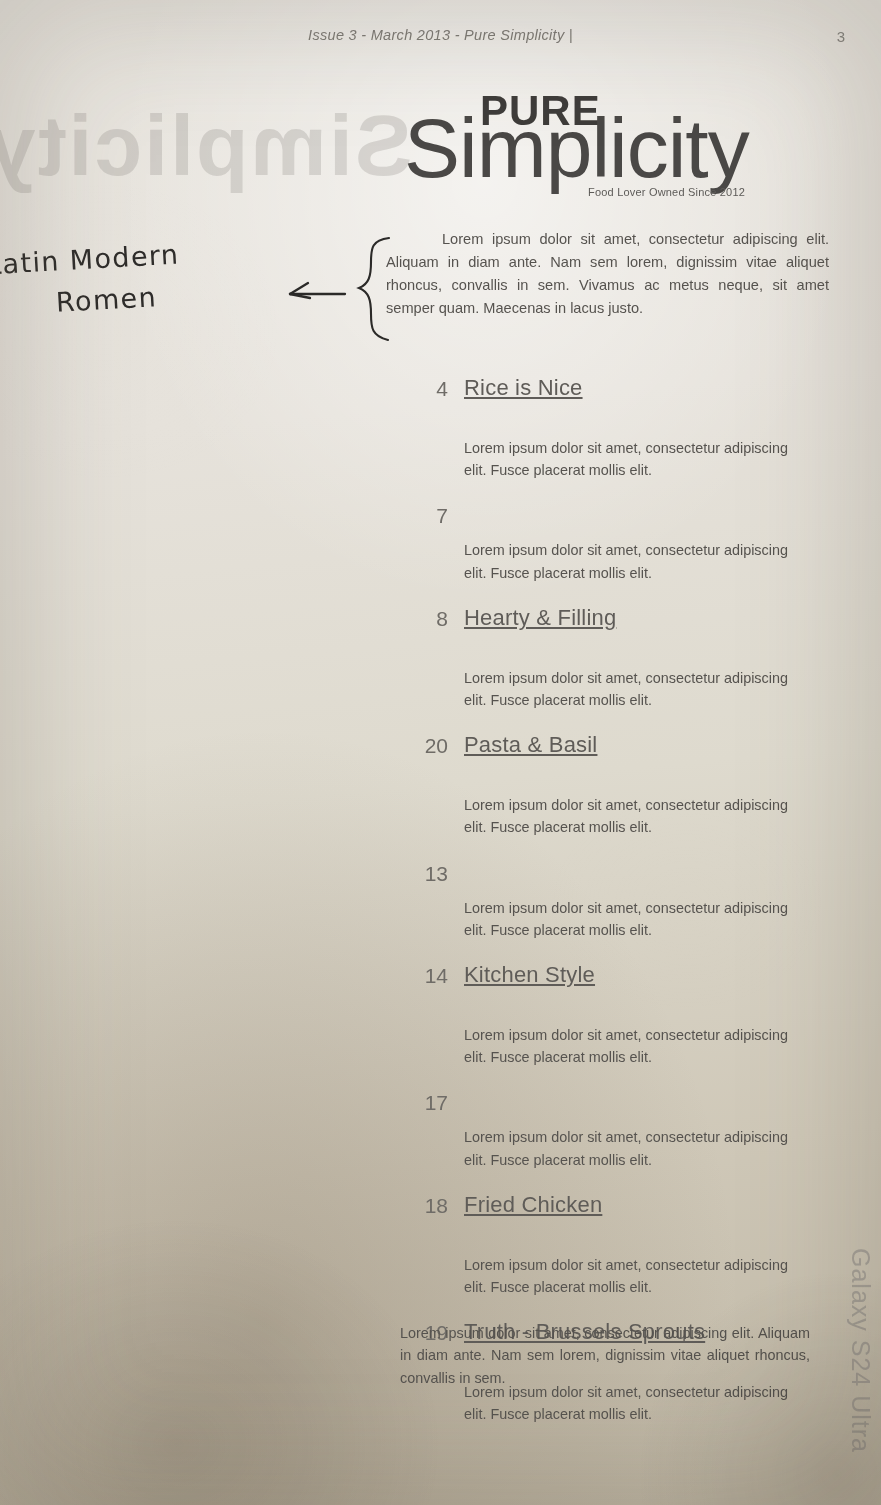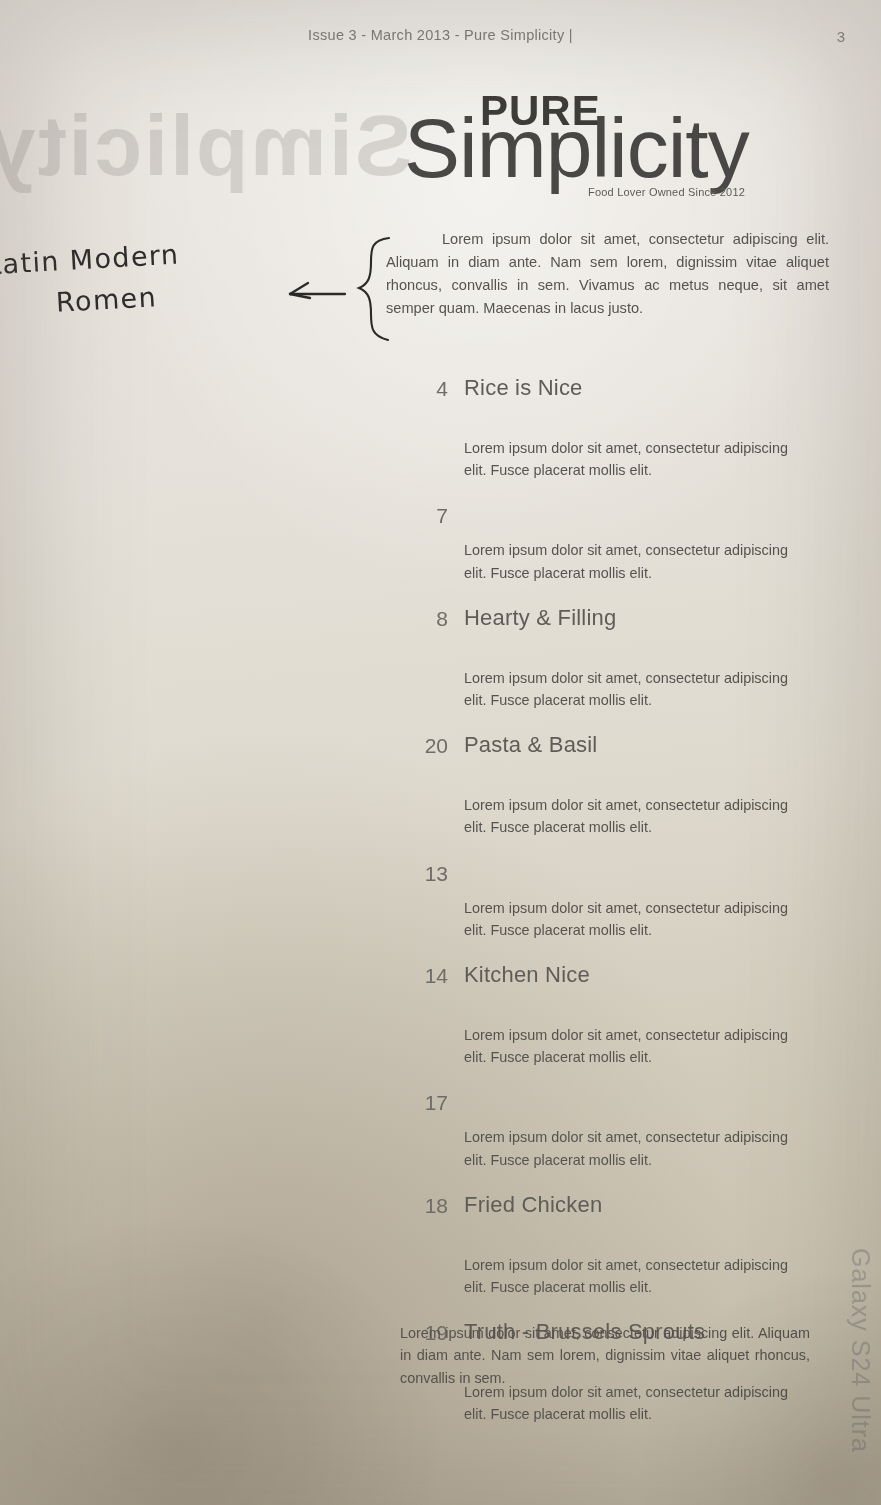--- a/index.html
+++ b/index.html
@@ -64,20 +64,21 @@
   
   #runninghead {
     position: absolute;
     top: 27px;
     left: 0;
     right: 0;
     text-align: center;
     color: #7d7a75;
     font-size: 14.5px;
     letter-spacing: 0.3px;
+    font-style: italic;
   }
   #folio {
     position: absolute;
     top: 28px;
     right: 36px;
     color: #85837e;
     font-size: 15px;
   }
 
   
@@ -171,20 +172,21 @@
   }
   .entry .body {
     padding-left: 16px;
   }
   .entry .title {
     font-size: 22px;
     color: #5f5c58;
     letter-spacing: 0.2px;
     line-height: 1.12;
     margin-bottom: 4px;
+    text-decoration: underline;
   }
   .entry .desc {
     font-size: 14.4px;
     line-height: 1.55;
     color: #56534f;
     width: 340px;
     margin-top: 36px;
   }
 
   
@@ -281,21 +283,21 @@
     <div class="entry">
       <div class="num">13</div>
       <div class="body">
         <div class="desc">Lorem ipsum dolor sit amet, consectetur adipiscing elit. Fusce placerat mollis elit.</div>
       </div>
     </div>
 
     <div class="entry">
       <div class="num">14</div>
       <div class="body">
-        <div class="title">Kitchen Nice</div>
+        <div class="title">Kitchen Style</div>
         <div class="desc">Lorem ipsum dolor sit amet, consectetur adipiscing elit. Fusce placerat mollis elit.</div>
       </div>
     </div>
 
     <div class="entry">
       <div class="num">17</div>
       <div class="body">
         <div class="desc">Lorem ipsum dolor sit amet, consectetur adipiscing elit. Fusce placerat mollis elit.</div>
       </div>
     </div>

